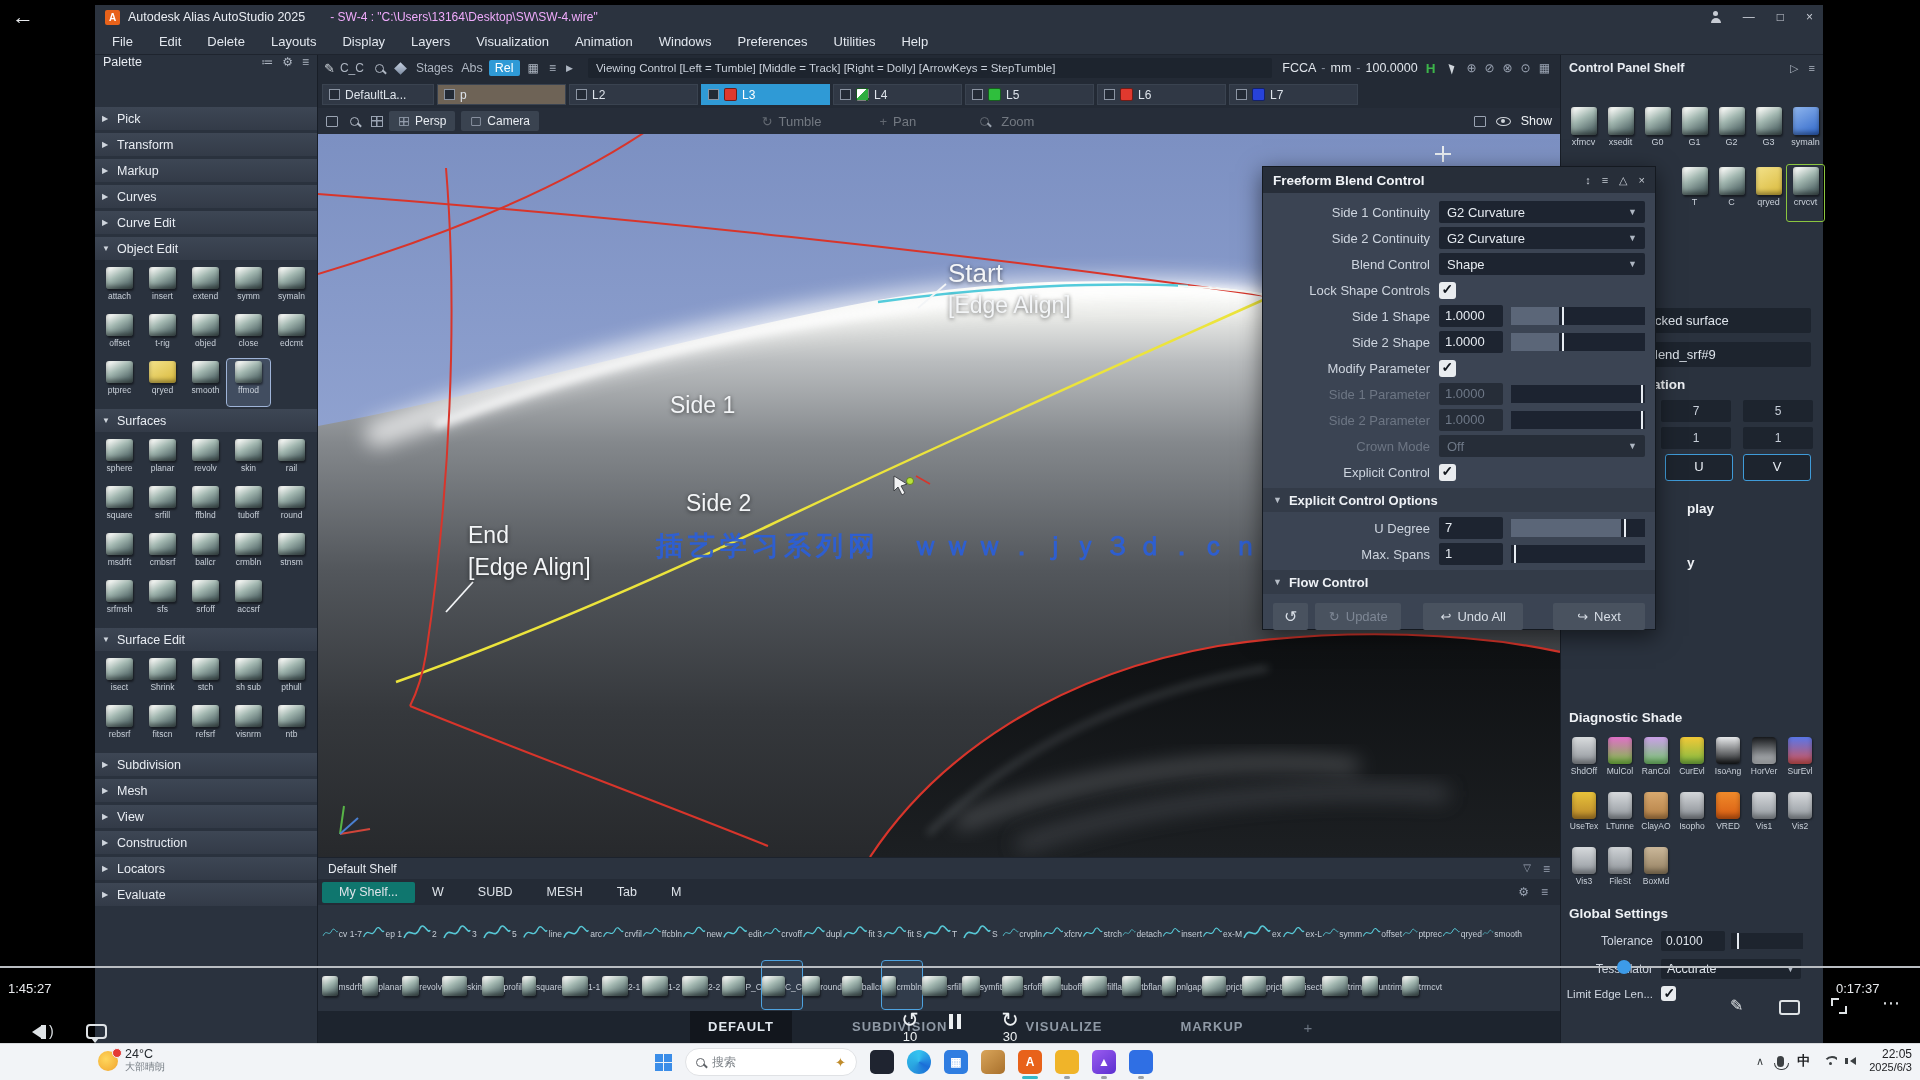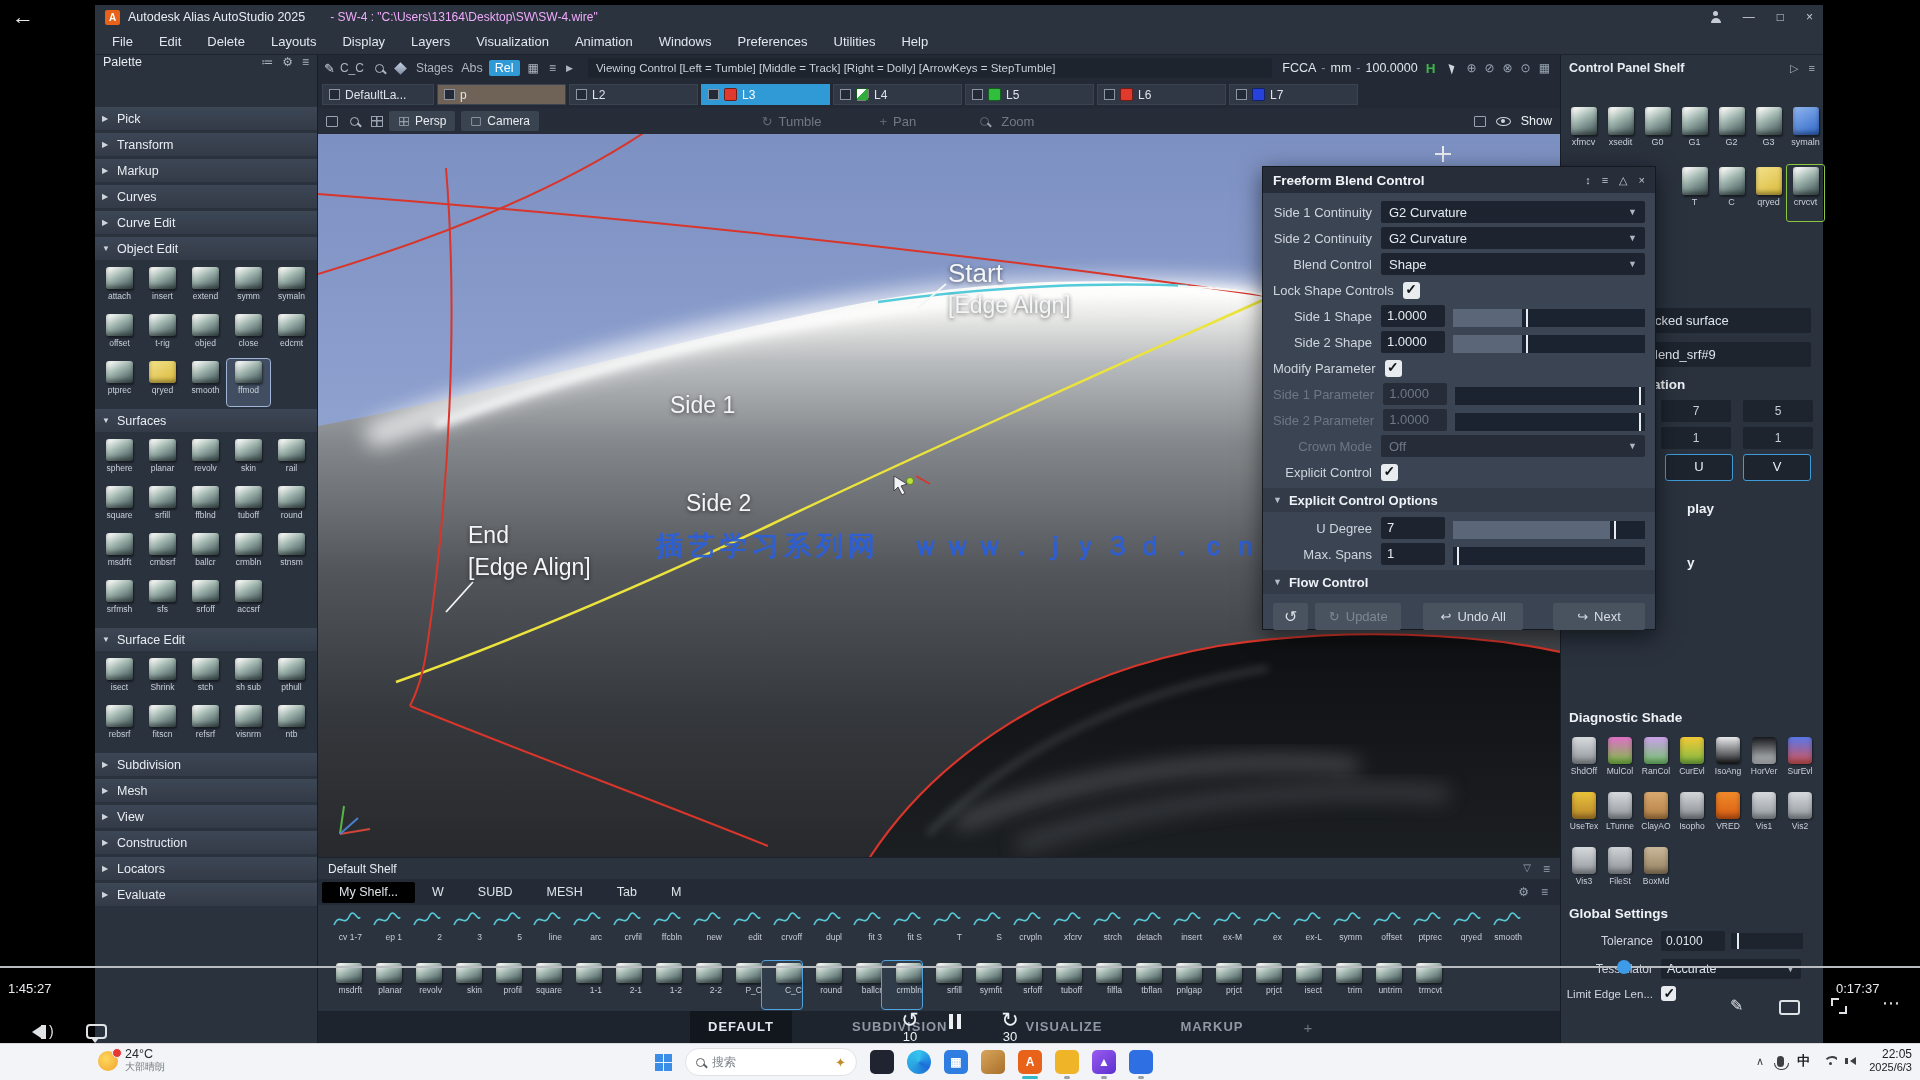--- a/index.html
+++ b/index.html
@@ -77,24 +77,24 @@
   .canvas svg.scene{position:absolute;inset:0;width:100%;height:100%}
   .vlabel{position:absolute;color:#f3f5f7;text-shadow:0 1px 4px rgba(0,0,0,.6);font-size:23px;white-space:nowrap}
   .wm{position:absolute;left:338px;top:394px;font-size:27px;font-weight:bold;color:#2b5fd9;letter-spacing:5px;opacity:.92;white-space:nowrap}
 
   
   .shelf-hd{height:22px;background:#2b333f;display:flex;align-items:center;padding:0 10px;flex:none;border-top:1px solid #1c222c}
   .shelf-hd .t{font-size:12px;font-weight:normal;color:#e8ecf2}
   .shelf-hd .ics{margin-left:auto;display:flex;gap:12px;color:#9aa3b2;font-size:10px}
   .shelf-tabs{height:26px;background:#242b36;display:flex;align-items:center;padding:0 4px;flex:none}
   .stab{padding:0 17px;font-size:12.5px;color:#dfe4ea;height:21px;line-height:21px;border-radius:2px}
-  .stab.sel{background:#000000}
+  .stab.sel{background:#0f766e}
   .shelf-tabs .ics{margin-left:auto;display:flex;gap:12px;color:#9aa3b2;font-size:12px;padding-right:8px}
   .srow{height:53px;background:#2b333f;display:flex;align-items:flex-start;padding:3px 0 0 4px;flex:none}
-  .scell{width:40px;height:48px;display:flex;flex-direction:column;align-items:flex-end;padding-top:2px;border-radius:3px;flex:none}
+  .scell{width:40px;height:48px;display:flex;flex-direction:row;align-items:center;padding-top:2px;border-radius:3px;flex:none}
   .scell .lbl{font-size:8.5px;color:#c6cdd6;margin-top:2px;white-space:nowrap}
   .scell.sel{outline:1.5px solid #4ea3e0;background:#313c4b}
   .modebar{height:32px;background:#1d242e;display:flex;align-items:center;gap:42px;padding-left:372px;flex:none}
   .mtab{font-size:13px;font-weight:bold;letter-spacing:1px;color:#8f99a5;padding:0 18px;height:32px;line-height:32px}
   .mtab.sel{background:#12161d;color:#e2e8ef}
   .mplus{color:#6c7582;font-size:15px}
 
   
   .rp{width:263px;flex:none;background:#2a323e;border-left:1px solid #181e27;position:relative;font-size:12px}
   .rp-head{height:26px;display:flex;align-items:center;padding:0 8px}
@@ -123,21 +123,21 @@
 
   
   .dlg{position:absolute;left:1167px;top:161px;width:394px;height:464px;background:#3b4453;border:1px solid #141920;box-shadow:0 6px 22px rgba(0,0,0,.55);z-index:40;display:flex;flex-direction:column}
   .dlg-tb{height:26px;background:#272e39;display:flex;align-items:center;padding:0 10px;flex:none}
   .dlg-tb .t{font-size:13.5px;font-weight:bold;color:#f0f3f7}
   .dlg-tb .ics{margin-left:auto;display:flex;gap:11px;color:#c6ccd4;font-size:11px}
   .dlg-bd{padding:6px 10px 8px;flex:1}
   .drow{height:26px;display:flex;align-items:center}
   .drow .lb{flex:1;text-align:right;padding-right:9px;font-size:13px;color:#ced5df;white-space:nowrap}
   .drow.dis .lb{color:#6d7684}
-  .dctl{width:264px;display:flex;align-items:flex-end}
+  .dctl{width:206px;display:flex;align-items:center}
   .dd{height:22px;flex:1;background:#1d2430;border-radius:2px;display:flex;align-items:center;padding:0 8px;font-size:13px;color:#e6ebf1}
   .dd .ar{margin-left:auto;color:#aeb6c2;font-size:9px}
   .drow.dis .dd{background:#262d38;color:#6e7887}
   .xcb{width:17px;height:17px;background:#e9ecef;border-radius:3px;position:relative}
   .xcb.on::after{content:"✓";position:absolute;left:2.5px;top:-1px;font-size:14px;font-weight:bold;color:#10151c}
   .nf{width:64px;height:22px;background:#1d2430;border-radius:2px;font-size:13px;color:#e6ebf1;line-height:22px;padding-left:6px;flex:none}
   .drow.dis .nf{background:#262d38;color:#6e7887}
   .sld{flex:1;height:18px;background:#1c2330;margin-left:8px;position:relative;overflow:hidden}
   .sld .fill{position:absolute;left:0;top:0;bottom:0;width:calc(var(--fill,0)*1%);background:#5b6678}
   .sld .mark{position:absolute;top:0;bottom:0;left:calc(var(--mark,0)*1%);width:2px;background:#e6ebf1}

